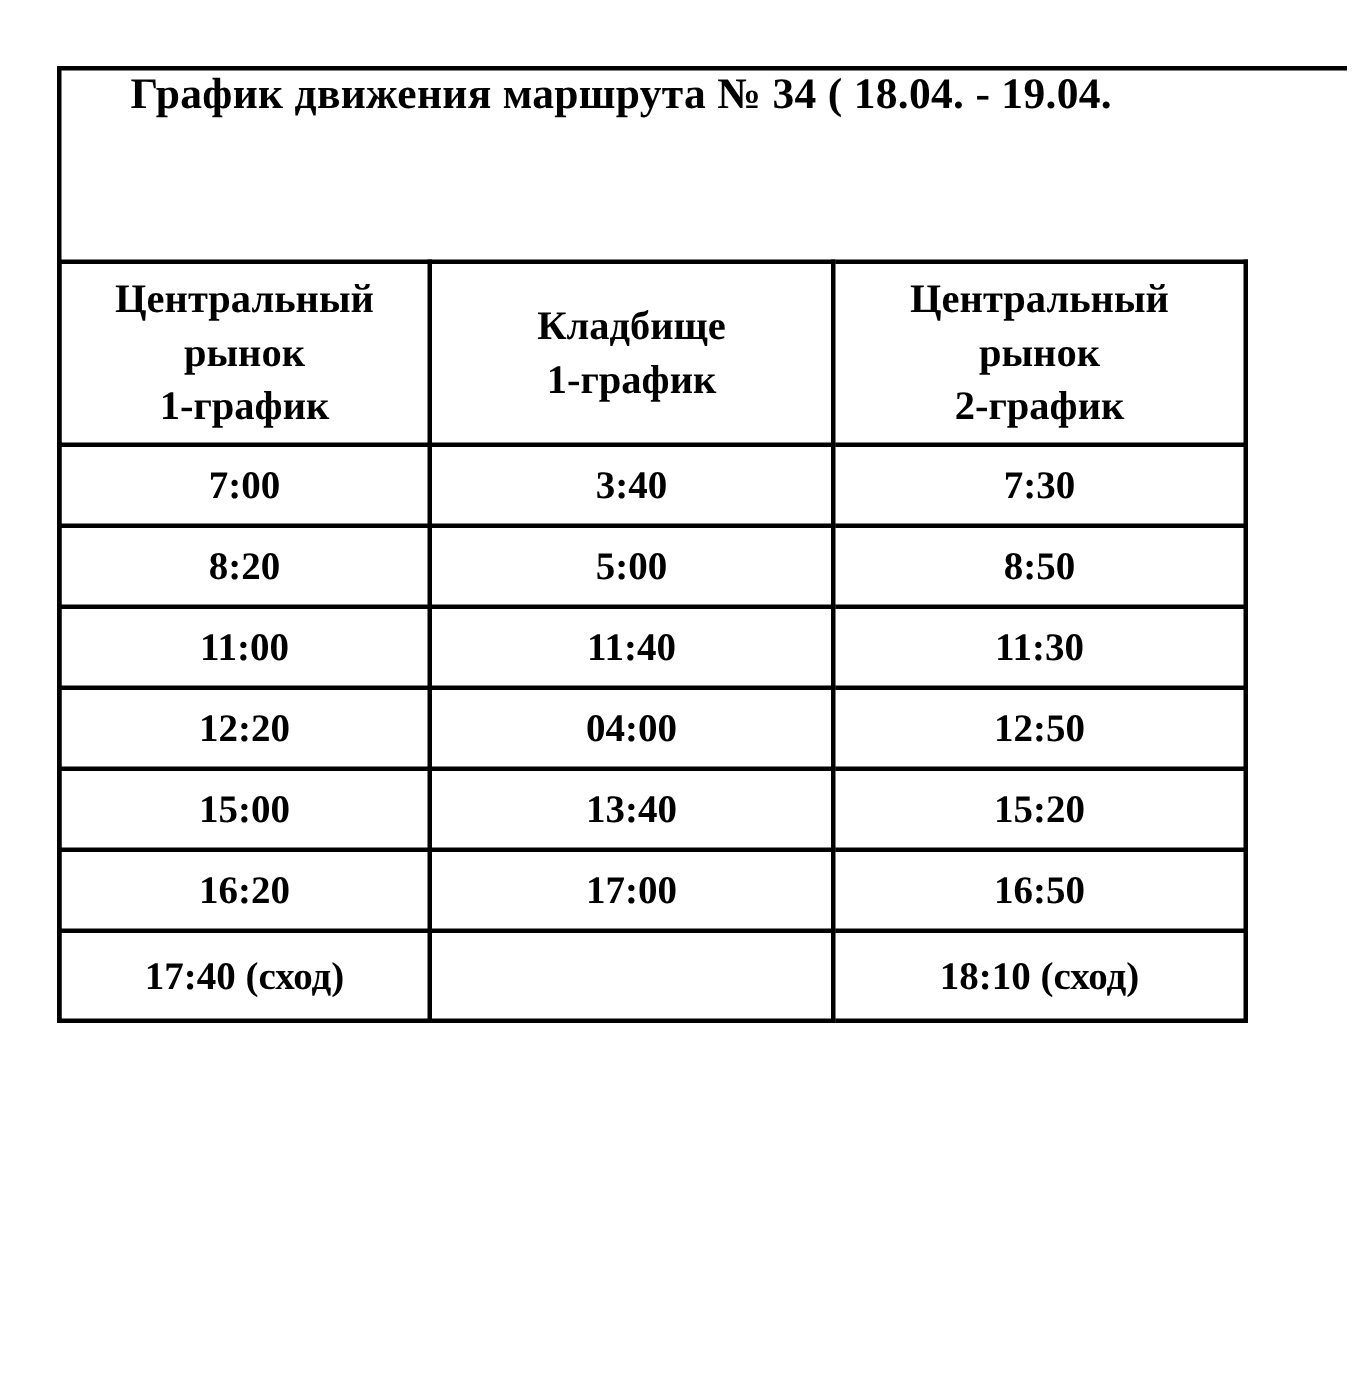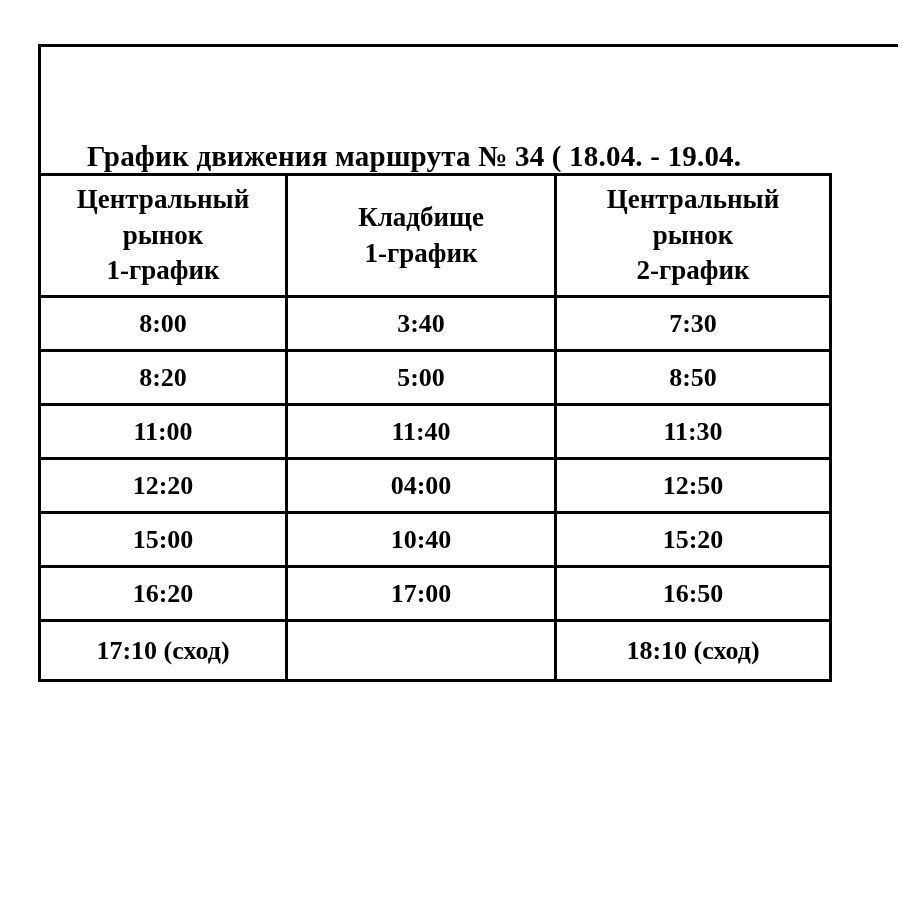--- a/index.html
+++ b/index.html
@@ -26,21 +26,21 @@
     left: 38px;
     top: 44px;
     width: 860px;          
     border-top: 3px solid #000000;
     border-left: 3px solid #000000;
     box-sizing: border-box;
   }
   .title-band {
     height: 126px;
     display: flex;
-    align-items: flex-end;
+    align-items: flex-start;
     padding-left: 46px;
     box-sizing: border-box;
   }
   .title-band .title {
     font-size: 29px;
     font-weight: bold;
     white-space: nowrap;
     letter-spacing: 0.2px;
   }
   table.schedule {
@@ -106,51 +106,51 @@
           </th>
           <th>
             <span class="hdr-line">Центральный</span>
             <span class="hdr-line">рынок</span>
             <span class="hdr-line">2-график</span>
           </th>
         </tr>
       </thead>
       <tbody>
         <tr>
-          <td>8:00</td>
+          <td>7:00</td>
           <td>3:40</td>
           <td>7:30</td>
         </tr>
         <tr>
           <td>8:20</td>
           <td>5:00</td>
           <td>8:50</td>
         </tr>
         <tr>
           <td>11:00</td>
           <td>11:40</td>
           <td>11:30</td>
         </tr>
         <tr>
           <td>12:20</td>
           <td>04:00</td>
           <td>12:50</td>
         </tr>
         <tr>
           <td>15:00</td>
-          <td>10:40</td>
+          <td>13:40</td>
           <td>15:20</td>
         </tr>
         <tr>
           <td>16:20</td>
           <td>17:00</td>
           <td>16:50</td>
         </tr>
         <tr class="last">
-          <td>17:10 (сход)</td>
+          <td>17:40 (сход)</td>
           <td></td>
           <td>18:10 (сход)</td>
         </tr>
       </tbody>
     </table>
 
   </div>
 </div>
 
 </body></html>

